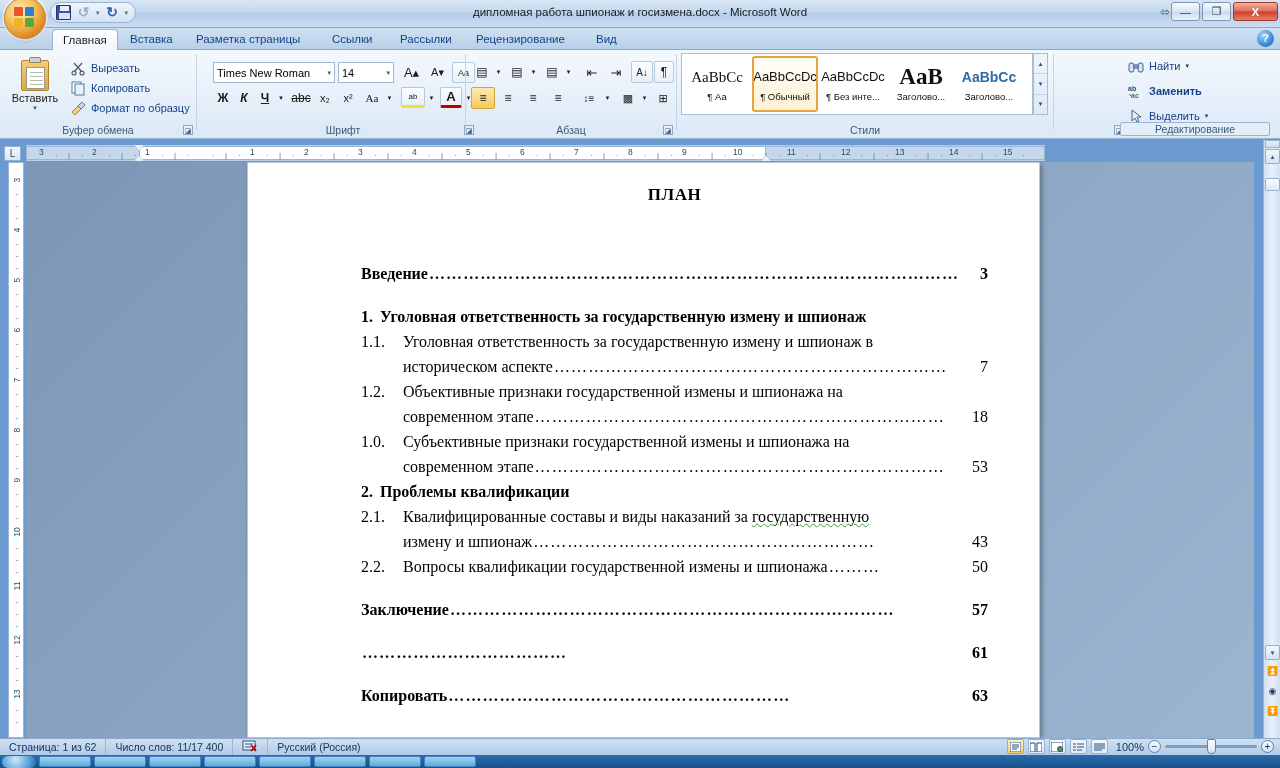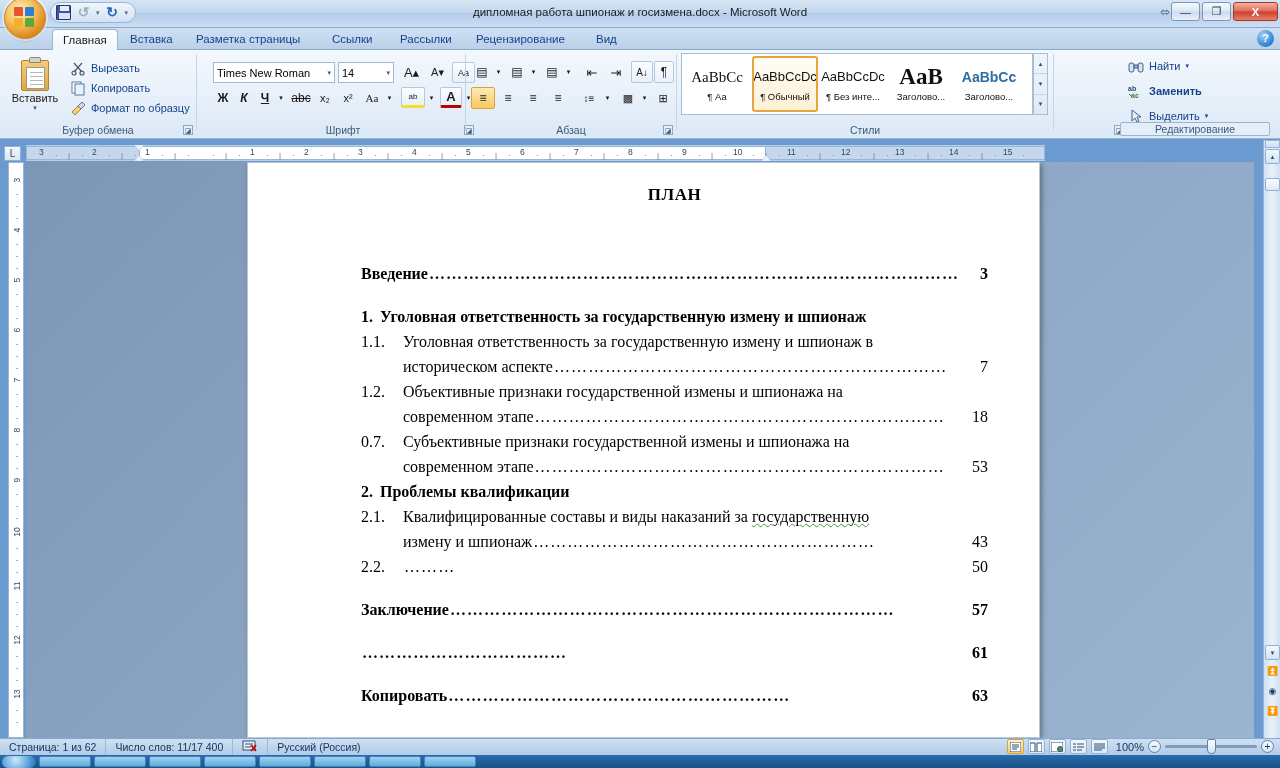--- a/index.html
+++ b/index.html
@@ -660,21 +660,21 @@
       <div class="sub">
         <span class="sub-num">1.2.</span><span>Объективные признаки государственной измены и шпионажа на</span>
         <div class="sub-line2">
           <span class="toc-txt">современном этапе</span>
           <span class="toc-dots">………………………………………………………………</span>
           <span class="toc-pg">18</span>
         </div>
       </div>
 
       <div class="sub">
-        <span class="sub-num">0.7.</span><span>Субъективные признаки государственной измены и шпионажа на</span>
+        <span class="sub-num">1.0.</span><span>Субъективные признаки государственной измены и шпионажа на</span>
         <div class="sub-line2">
           <span class="toc-txt">современном этапе</span>
           <span class="toc-dots">………………………………………………………………</span>
           <span class="toc-pg">53</span>
         </div>
       </div>
 
       <div class="sec-head">
         <span>2.</span>
         <span>Проблемы квалификации</span>
@@ -684,20 +684,21 @@
         <span class="sub-num">2.1.</span><span>Квалифицированные составы и виды наказаний за </span><span class="sq">государственную</span>
         <div class="sub-line2">
           <span class="toc-txt">измену и шпионаж</span>
           <span class="toc-dots">……………………………………………………</span>
           <span class="toc-pg">43</span>
         </div>
       </div>
 
       <div class="toc-row">
         <span class="sub-num">2.2.</span>
+        <span class="toc-txt">Вопросы квалификации государственной измены и шпионажа</span>
         <span class="toc-dots">………</span>
         <span class="toc-pg">50</span>
       </div>
 
       <div class="gap"></div>
 
       <div class="toc-row bold">
         <span class="toc-txt">Заключение</span>
         <span class="toc-dots">……………………………………………………………………</span>
         <span class="toc-pg">57</span>

